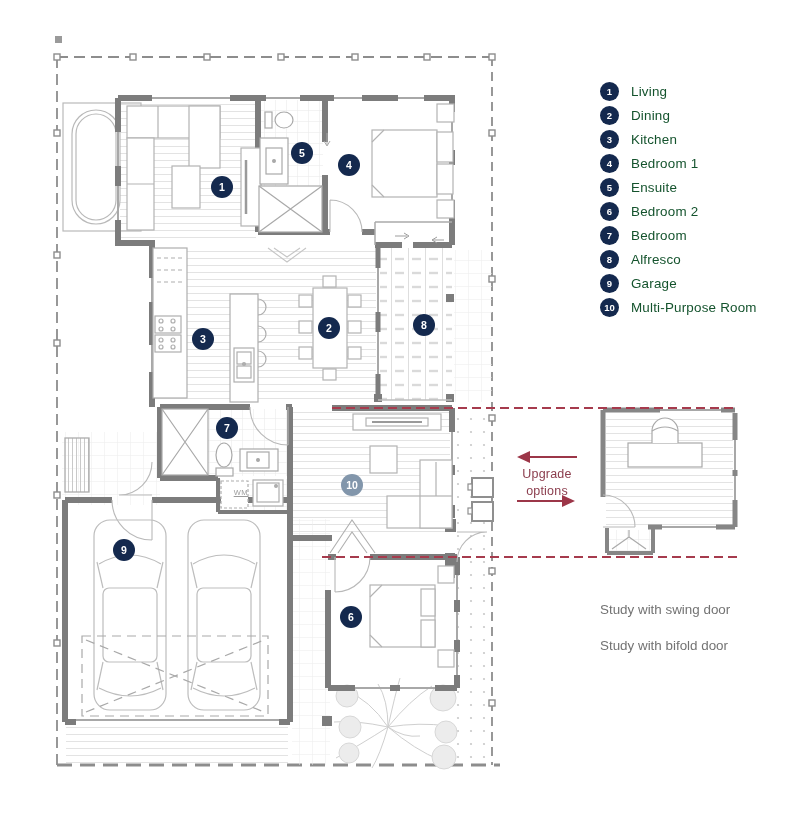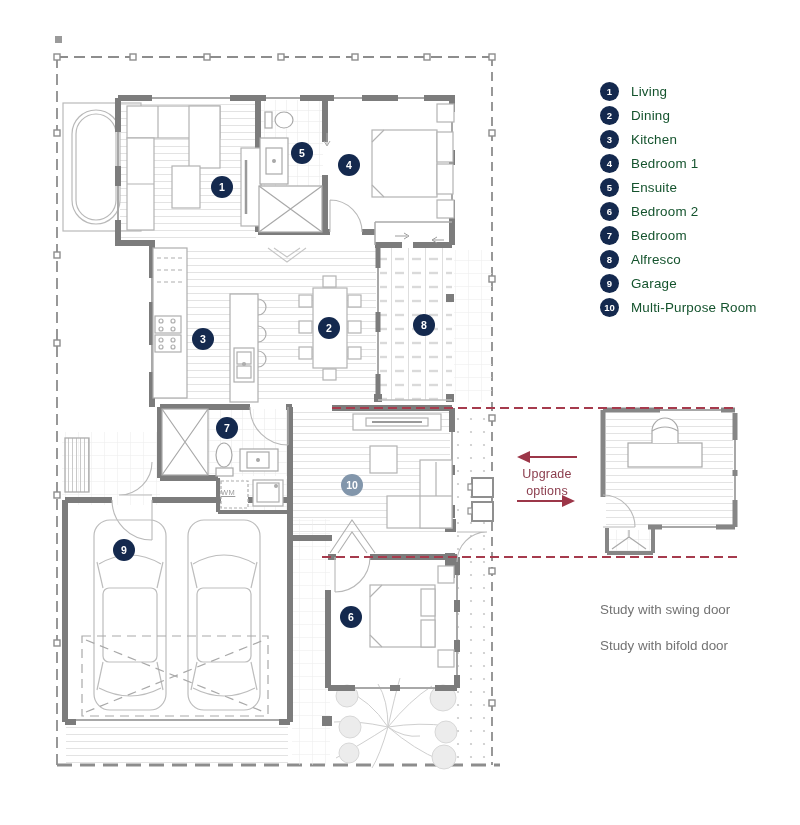--- a/index.html
+++ b/index.html
@@ -19,21 +19,21 @@
   .legend-label{font-size:13.4px;color:#14532d;letter-spacing:.2px;}
   
   .upgrade-callout{position:absolute;left:503px;top:466px;width:88px;text-align:center;
           color:#8b3d4d;font-size:12.5px;font-weight:400;line-height:17px;letter-spacing:.2px;}
   
   .options-block{position:absolute;left:600px;top:600px;width:190px;}
   .option{margin-bottom:16px;}
   .option-title{font-size:13.4px;font-weight:bold;color:#2c3c59;line-height:20px;}
   .option-desc{font-size:13.4px;color:#737373;line-height:20px;}
   
-  .wm-label{position:absolute;left:221px;top:488px;width:27px;text-align:left;
+  .wm-label{position:absolute;left:221px;top:488px;width:27px;text-align:right;
           font-size:7.5px;color:#9b9b9b;letter-spacing:.5px;text-decoration:underline;}
 </style>
 </head>
 <body>
 
 <div class="canvas">
 
 <svg class="plan-svg" width="800" height="825" viewBox="0 0 800 825">
   <defs>
     <pattern id="pFloorH" width="8" height="7" patternUnits="userSpaceOnUse">

